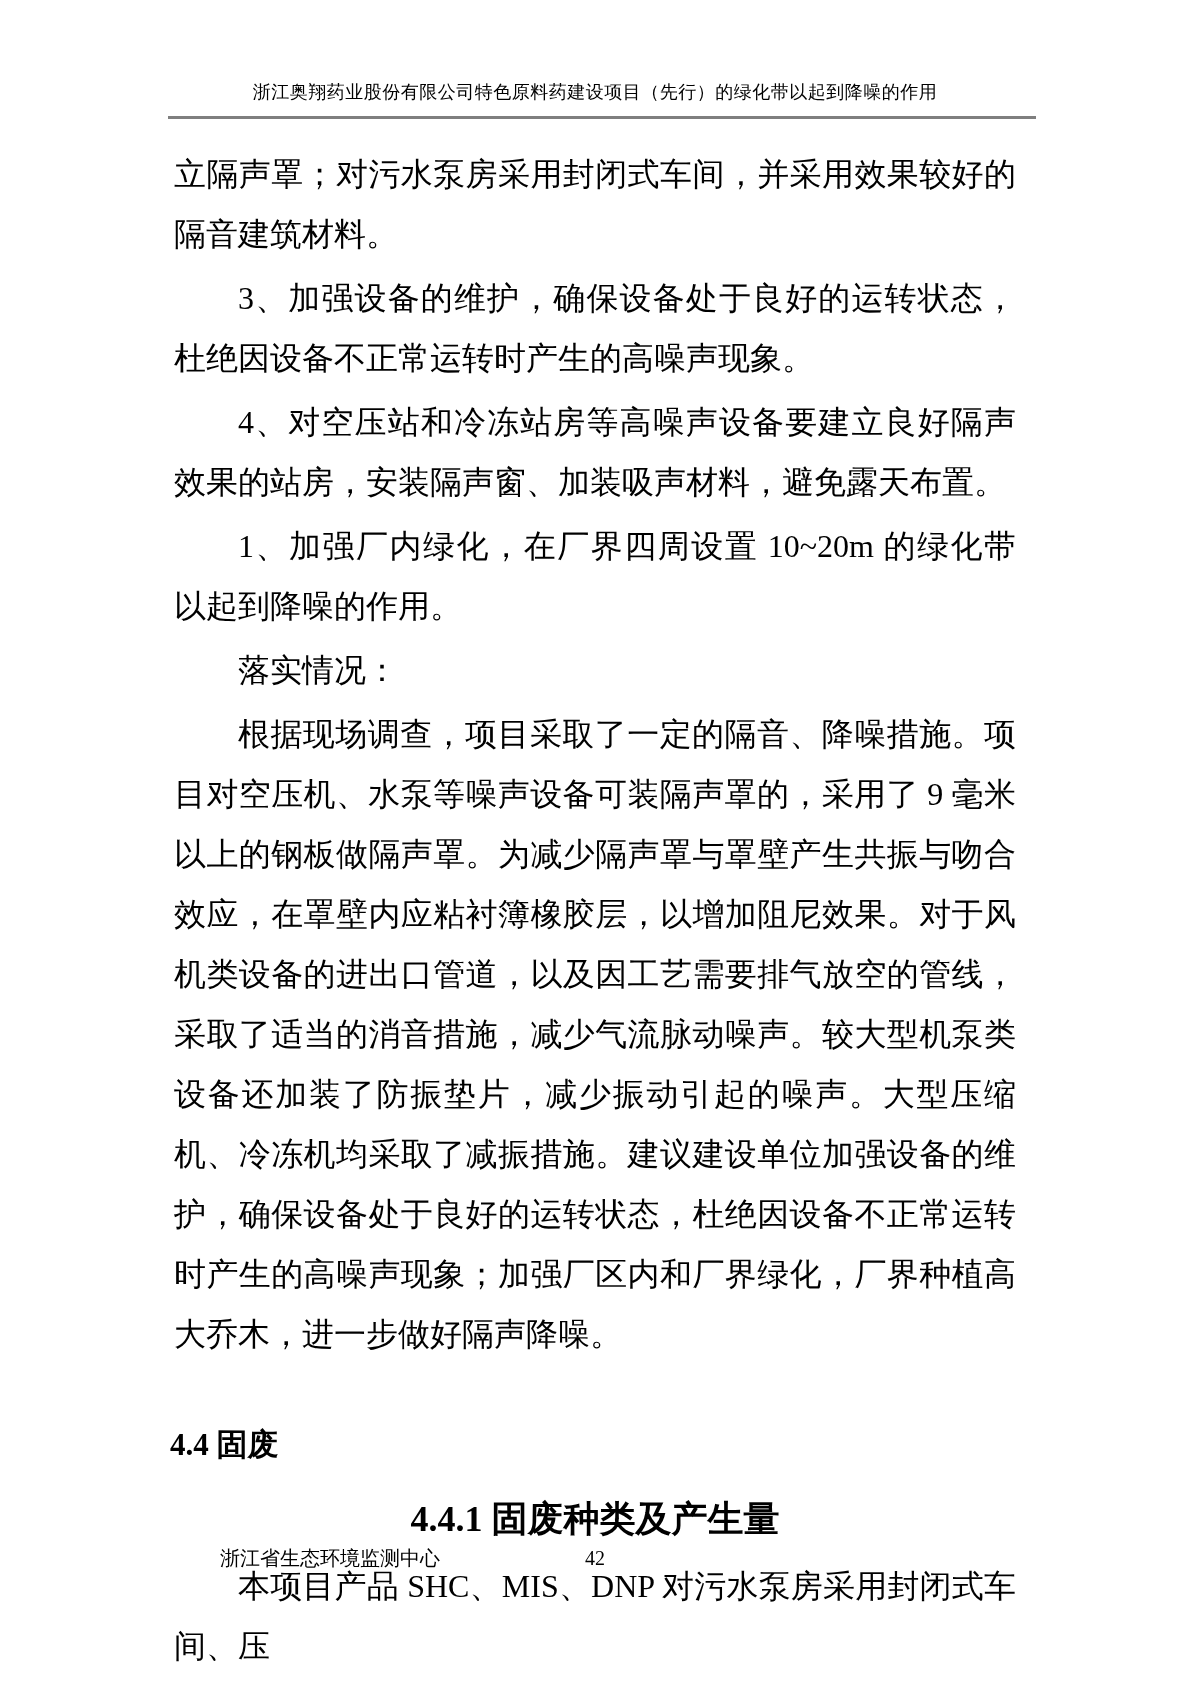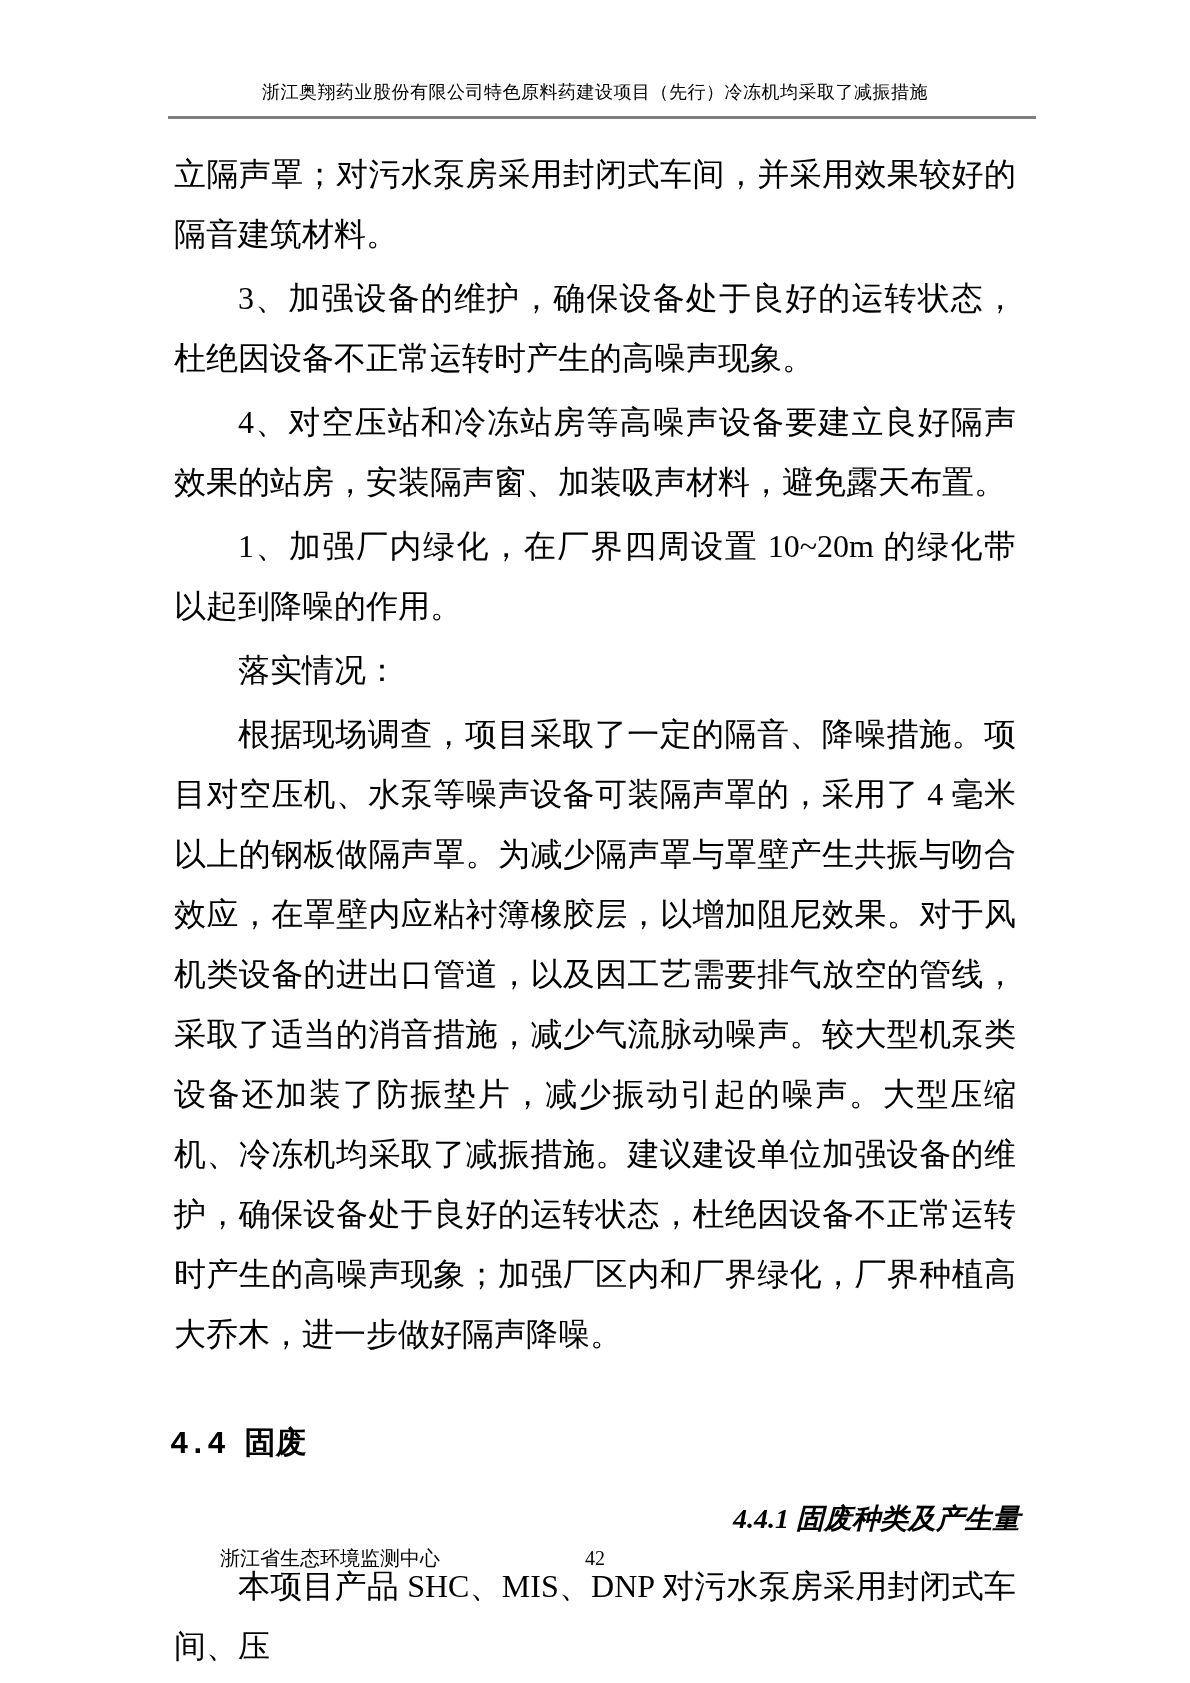--- a/index.html
+++ b/index.html
@@ -60,30 +60,28 @@
   .doc-body p.noindent {
     text-indent: 0;
   }
   .heading-1 {
     margin: 0;
     margin-top: 58px;
     font-size: 31px;
     line-height: 46px;
     font-weight: bold;
     text-align: left;
-    font-family: Liberation Mono, monospace;
   }
   .heading-2 {
     margin: 0;
     margin-top: 30px;
-    font-size: 28px;
+    font-size: 36px;
     line-height: 42px;
     font-weight: bold;
-    text-align: right;
-    font-style: italic;
+    text-align: center;
   }
   .after-heading {
     margin-top: 16px !important;
   }
   
   .doc-footer {
     position: absolute;
     top: 1543px;
     left: 170px;
     width: 850px;
@@ -104,31 +102,31 @@
     text-align: center;
     top: 0;
   }
 </style>
 </head>
 <body>
 
 <div class="page">
 
   <div class="doc-header">
-    <div class="header-title">浙江奥翔药业股份有限公司特色原料药建设项目（先行）冷冻机均采取了减振措施</div>
+    <div class="header-title">浙江奥翔药业股份有限公司特色原料药建设项目（先行）的绿化带以起到降噪的作用</div>
   </div>
   <div class="header-rule"></div>
 
   <div class="doc-body">
     <p class="noindent">立隔声罩；对污水泵房采用封闭式车间，并采用效果较好的隔音建筑材料。</p>
     <p>3、加强设备的维护，确保设备处于良好的运转状态，杜绝因设备不正常运转时产生的高噪声现象。</p>
     <p>4、对空压站和冷冻站房等高噪声设备要建立良好隔声效果的站房，安装隔声窗、加装吸声材料，避免露天布置。</p>
     <p>1、加强厂内绿化，在厂界四周设置 10~20m 的绿化带以起到降噪的作用。</p>
     <p>落实情况：</p>
-    <p>根据现场调查，项目采取了一定的隔音、降噪措施。项目对空压机、水泵等噪声设备可装隔声罩的，采用了 4 毫米以上的钢板做隔声罩。为减少隔声罩与罩壁产生共振与吻合效应，在罩壁内应粘衬簿橡胶层，以增加阻尼效果。对于风机类设备的进出口管道，以及因工艺需要排气放空的管线，采取了适当的消音措施，减少气流脉动噪声。较大型机泵类设备还加装了防振垫片，减少振动引起的噪声。大型压缩机、冷冻机均采取了减振措施。建议建设单位加强设备的维护，确保设备处于良好的运转状态，杜绝因设备不正常运转时产生的高噪声现象；加强厂区内和厂界绿化，厂界种植高大乔木，进一步做好隔声降噪。</p>
+    <p>根据现场调查，项目采取了一定的隔音、降噪措施。项目对空压机、水泵等噪声设备可装隔声罩的，采用了 9 毫米以上的钢板做隔声罩。为减少隔声罩与罩壁产生共振与吻合效应，在罩壁内应粘衬簿橡胶层，以增加阻尼效果。对于风机类设备的进出口管道，以及因工艺需要排气放空的管线，采取了适当的消音措施，减少气流脉动噪声。较大型机泵类设备还加装了防振垫片，减少振动引起的噪声。大型压缩机、冷冻机均采取了减振措施。建议建设单位加强设备的维护，确保设备处于良好的运转状态，杜绝因设备不正常运转时产生的高噪声现象；加强厂区内和厂界绿化，厂界种植高大乔木，进一步做好隔声降噪。</p>
 
     <h2 class="heading-1">4.4 固废</h2>
     <h3 class="heading-2">4.4.1 固废种类及产生量</h3>
 
     <p class="after-heading">本项目产品 SHC、MIS、DNP 对污水泵房采用封闭式车间、压</p>
   </div>
 
   <div class="doc-footer">
     <span class="footer-org">浙江省生态环境监测中心</span>
     <span class="footer-pagenum">42</span>

